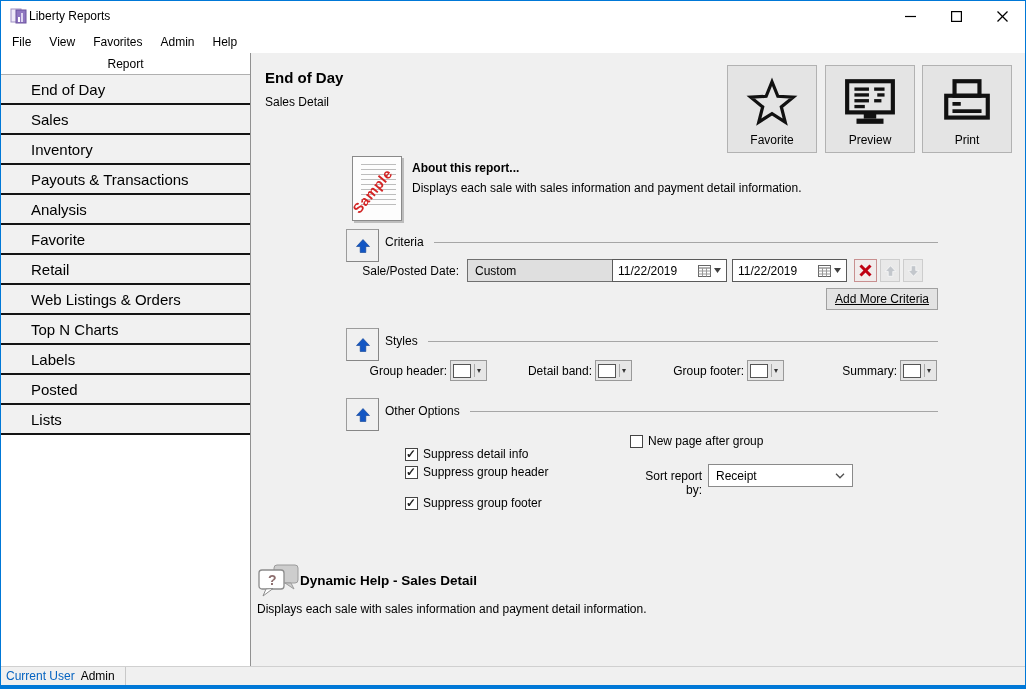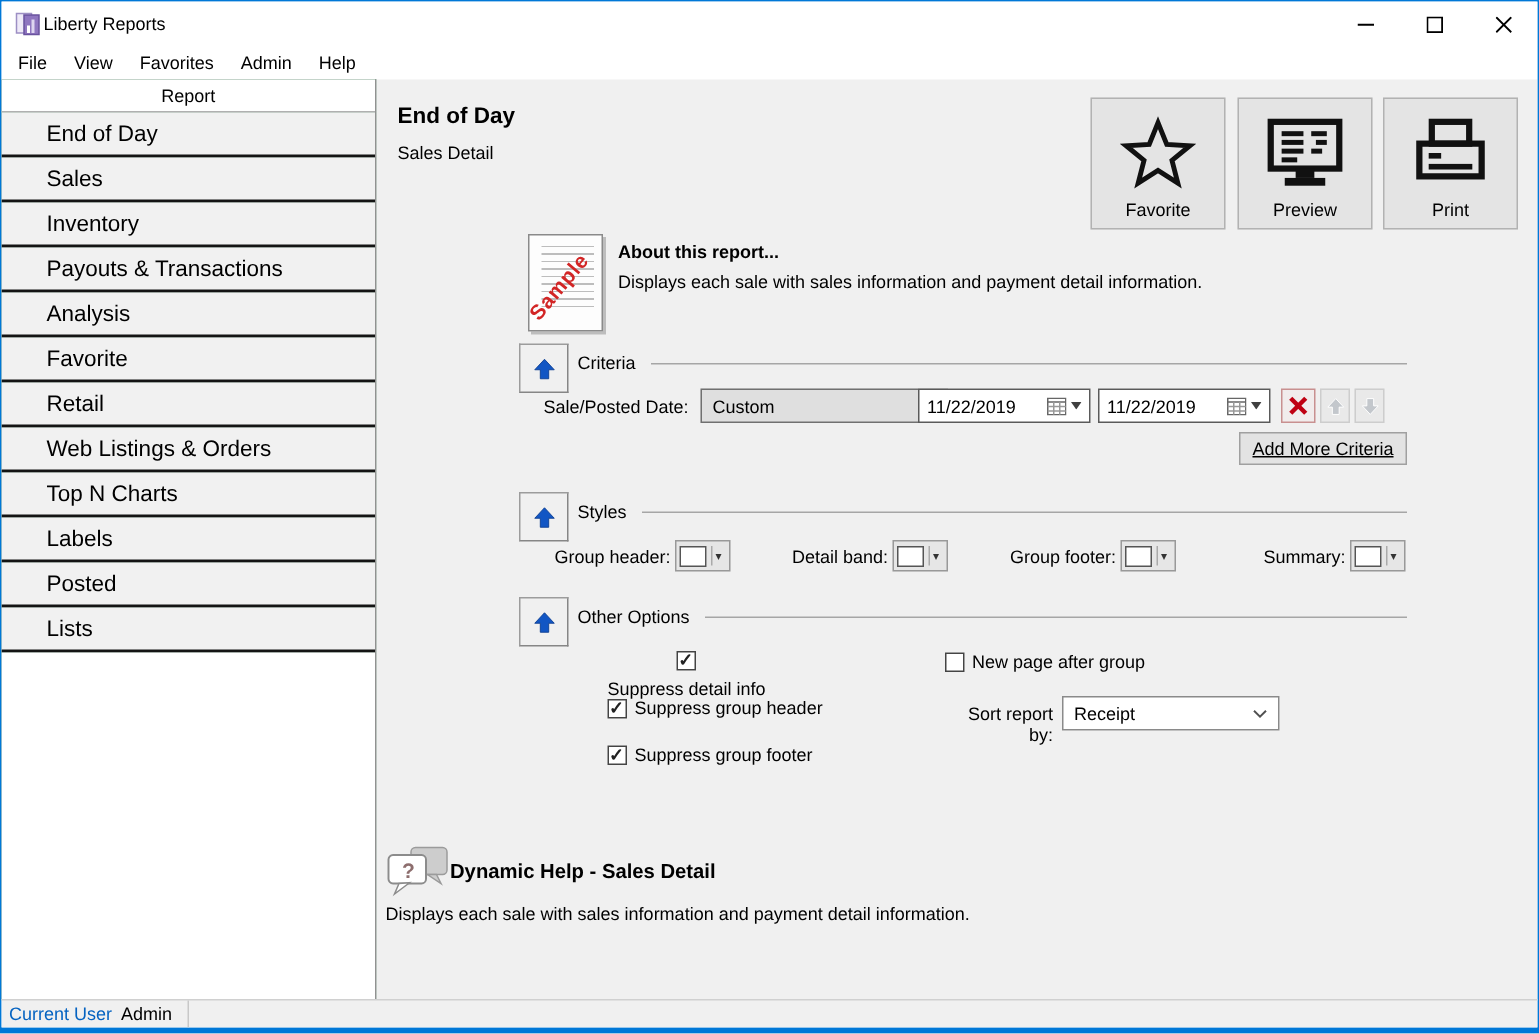--- a/index.html
+++ b/index.html
@@ -286,21 +286,21 @@
 
       <div class="sec-arrow-btn" style="top:345px;">
         <svg width="16" height="16" viewBox="0 0 16 16">
           <path d="M8 1.5 L14.5 8.5 H10.8 V14.5 H5.2 V8.5 H1.5 Z" fill="#1256c4" stroke="#0d3f92" stroke-width="0.6"></path>
         </svg>
       </div>
       <div class="sec-header" style="top:351px;">
         <span>Other Options</span>
         <div class="sec-line"></div>
       </div>
-      <div class="cb-row" style="left:154px;top:381px;flex-direction:column;">
+      <div class="cb-row" style="left:154px;top:394px;">
         <span class="checkbox checked"></span>
         <span>Suppress detail info</span>
       </div>
       <div class="cb-row" style="left:154px;top:412px;">
         <span class="checkbox checked"></span>
         <span>Suppress group header</span>
       </div>
       <div class="cb-row" style="left:154px;top:443px;">
         <span class="checkbox checked"></span>
         <span>Suppress group footer</span>

